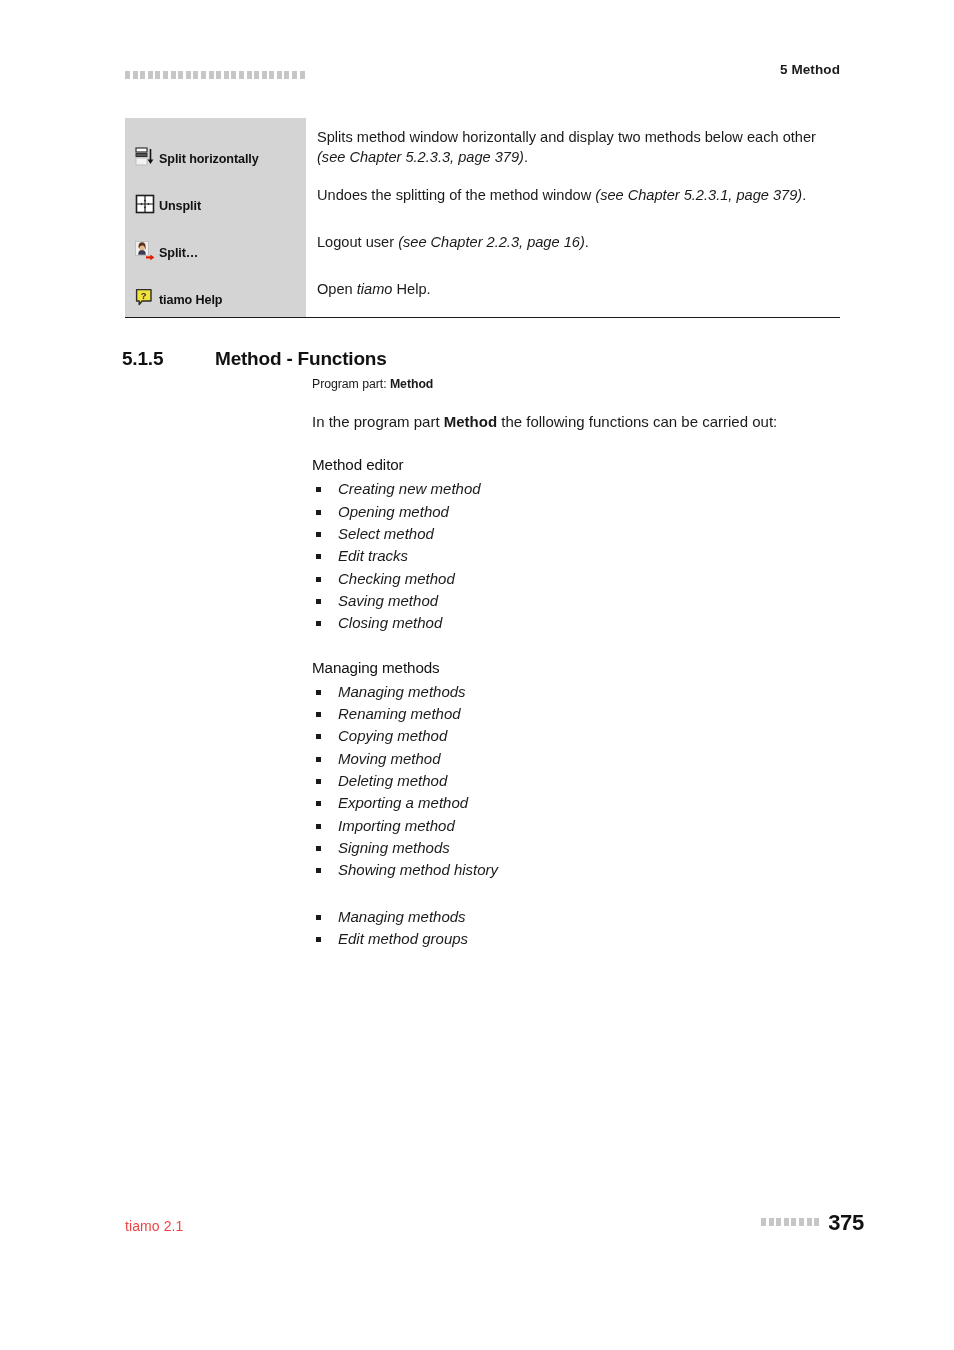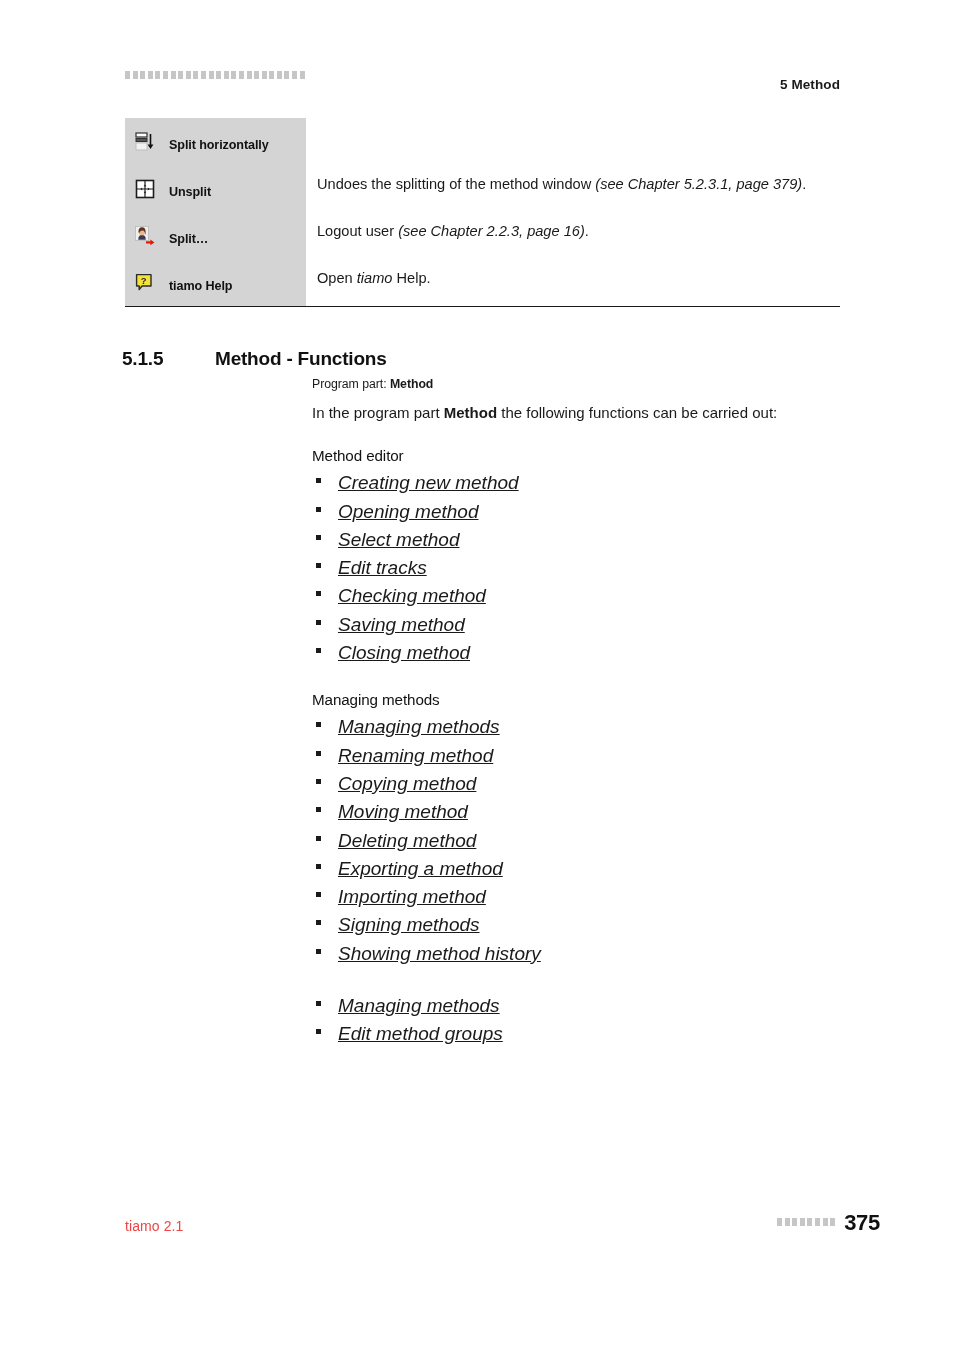--- a/index.html
+++ b/index.html
@@ -46,21 +46,20 @@
   }
   .header-title {
     position: absolute;
     right: 0;
     top: 0;
     font-size: 13.5px;
     font-weight: 600;
     letter-spacing: 0.1px;
     color: #1a1a1a;
     white-space: nowrap;
-    margin-top: 15px;
   }
 
   
   .icon-table {
     position: absolute;
     left: 125px;
     top: 118px;
     width: 715px;
     border-bottom: 1.6px solid #1a1a1a;
   }
@@ -69,22 +68,22 @@
     align-items: stretch;
     min-height: 47px;
   }
   .icon-cell {
     width: 181px;
     flex: 0 0 181px;
     background: #d4d4d4;
     box-sizing: border-box;
     padding: 9px 6px 9px 10px;
     display: flex;
-    align-items: center;
-    gap: 14px;
+    align-items: flex-end;
+    gap: 4px;
   }
   .icon-label {
     font-size: 12.6px;
     font-weight: bold;
     color: #111;
     line-height: 1.2;
     padding-top: 8px;
     letter-spacing: -0.1px;
     white-space: nowrap;
   }
@@ -135,21 +134,21 @@
   }
   .program-part {
     font-size: 12.3px;
     color: #1a1a1a;
     line-height: 1.3;
     letter-spacing: -0.05px;
   }
   .program-part b { font-weight: bold; }
 
   .intro {
-    margin-top: 10px;
+    margin-top: 19px;
     font-size: 15px;
     line-height: 1.35;
     color: #1a1a1a;
   }
   .intro b { font-weight: bold; }
 
   .group { margin-top: 24px; }
   .group-title {
     font-size: 15.2px;
     font-weight: normal;
@@ -158,25 +157,24 @@
     letter-spacing: -0.1px;
   }
   .bullets {
     list-style: none;
     margin: 0;
     padding: 0;
   }
   .bullet {
     position: relative;
     padding-left: 26px;
-    font-size: 19px;
+    font-size: 15px;
     font-style: italic;
     line-height: 1.49;
     color: #1a1a1a;
-    text-decoration: underline;
   }
   .bullet::before {
     content: "";
     position: absolute;
     left: 4px;
     top: 9px;
     width: 5px;
     height: 5px;
     background: #1a1a1a;
   }
@@ -193,21 +191,21 @@
     position: absolute;
     left: 0;
     top: 6px;
     font-size: 14px;
     font-weight: 400;
     color: #ef4444;
     letter-spacing: 0.1px;
   }
   .footer-right {
     position: absolute;
-    right: 0;
+    right: 16px;
     top: 0;
     display: flex;
     align-items: center;
     gap: 9px;
   }
   .footer-deco {
     display: flex;
     gap: 2.6px;
     padding-bottom: 2px;
   }
@@ -261,20 +259,23 @@
         <span class="glyph">
           <svg width="20" height="20" viewBox="0 0 20 20">
             <rect x="1" y="1" width="11" height="4" fill="#ffffff" stroke="#303030" stroke-width="1.2"></rect>
             <rect x="1" y="6.5" width="11" height="3" fill="#555" stroke="#303030" stroke-width="1"></rect>
             <rect x="1" y="11" width="11" height="7" fill="#f2f2f2" stroke="#bdbdbd" stroke-width="1"></rect>
             <path d="M15.5 2 L15.5 13" stroke="#111" stroke-width="1.6" fill="none"></path>
             <path d="M12.6 12.4 L15.5 17 L18.4 12.4 Z" fill="#111"></path>
           </svg>
         </span>
         <span class="icon-label">Split horizontally</span>
+      </div>
+      <div class="desc-cell">
+        <span>Splits method window horizontally and display two methods below each other </span><em>(see Chapter 5.2.3.3, page 379)</em><span>.</span>
       </div>
     </div>
 
     <div class="icon-row">
       <div class="icon-cell">
         <span class="glyph">
           <svg width="20" height="20" viewBox="0 0 20 20">
             <rect x="1.5" y="1.5" width="17" height="17" fill="#ffffff" stroke="#1d1d1d" stroke-width="1.6"></rect>
             <path d="M10 2 L10 18 M2 10 L18 10" stroke="#1d1d1d" stroke-width="1.2"></path>
             <path d="M8.6 7.2 L10 5.4 L11.4 7.2 Z" fill="#1d1d1d"></path>

